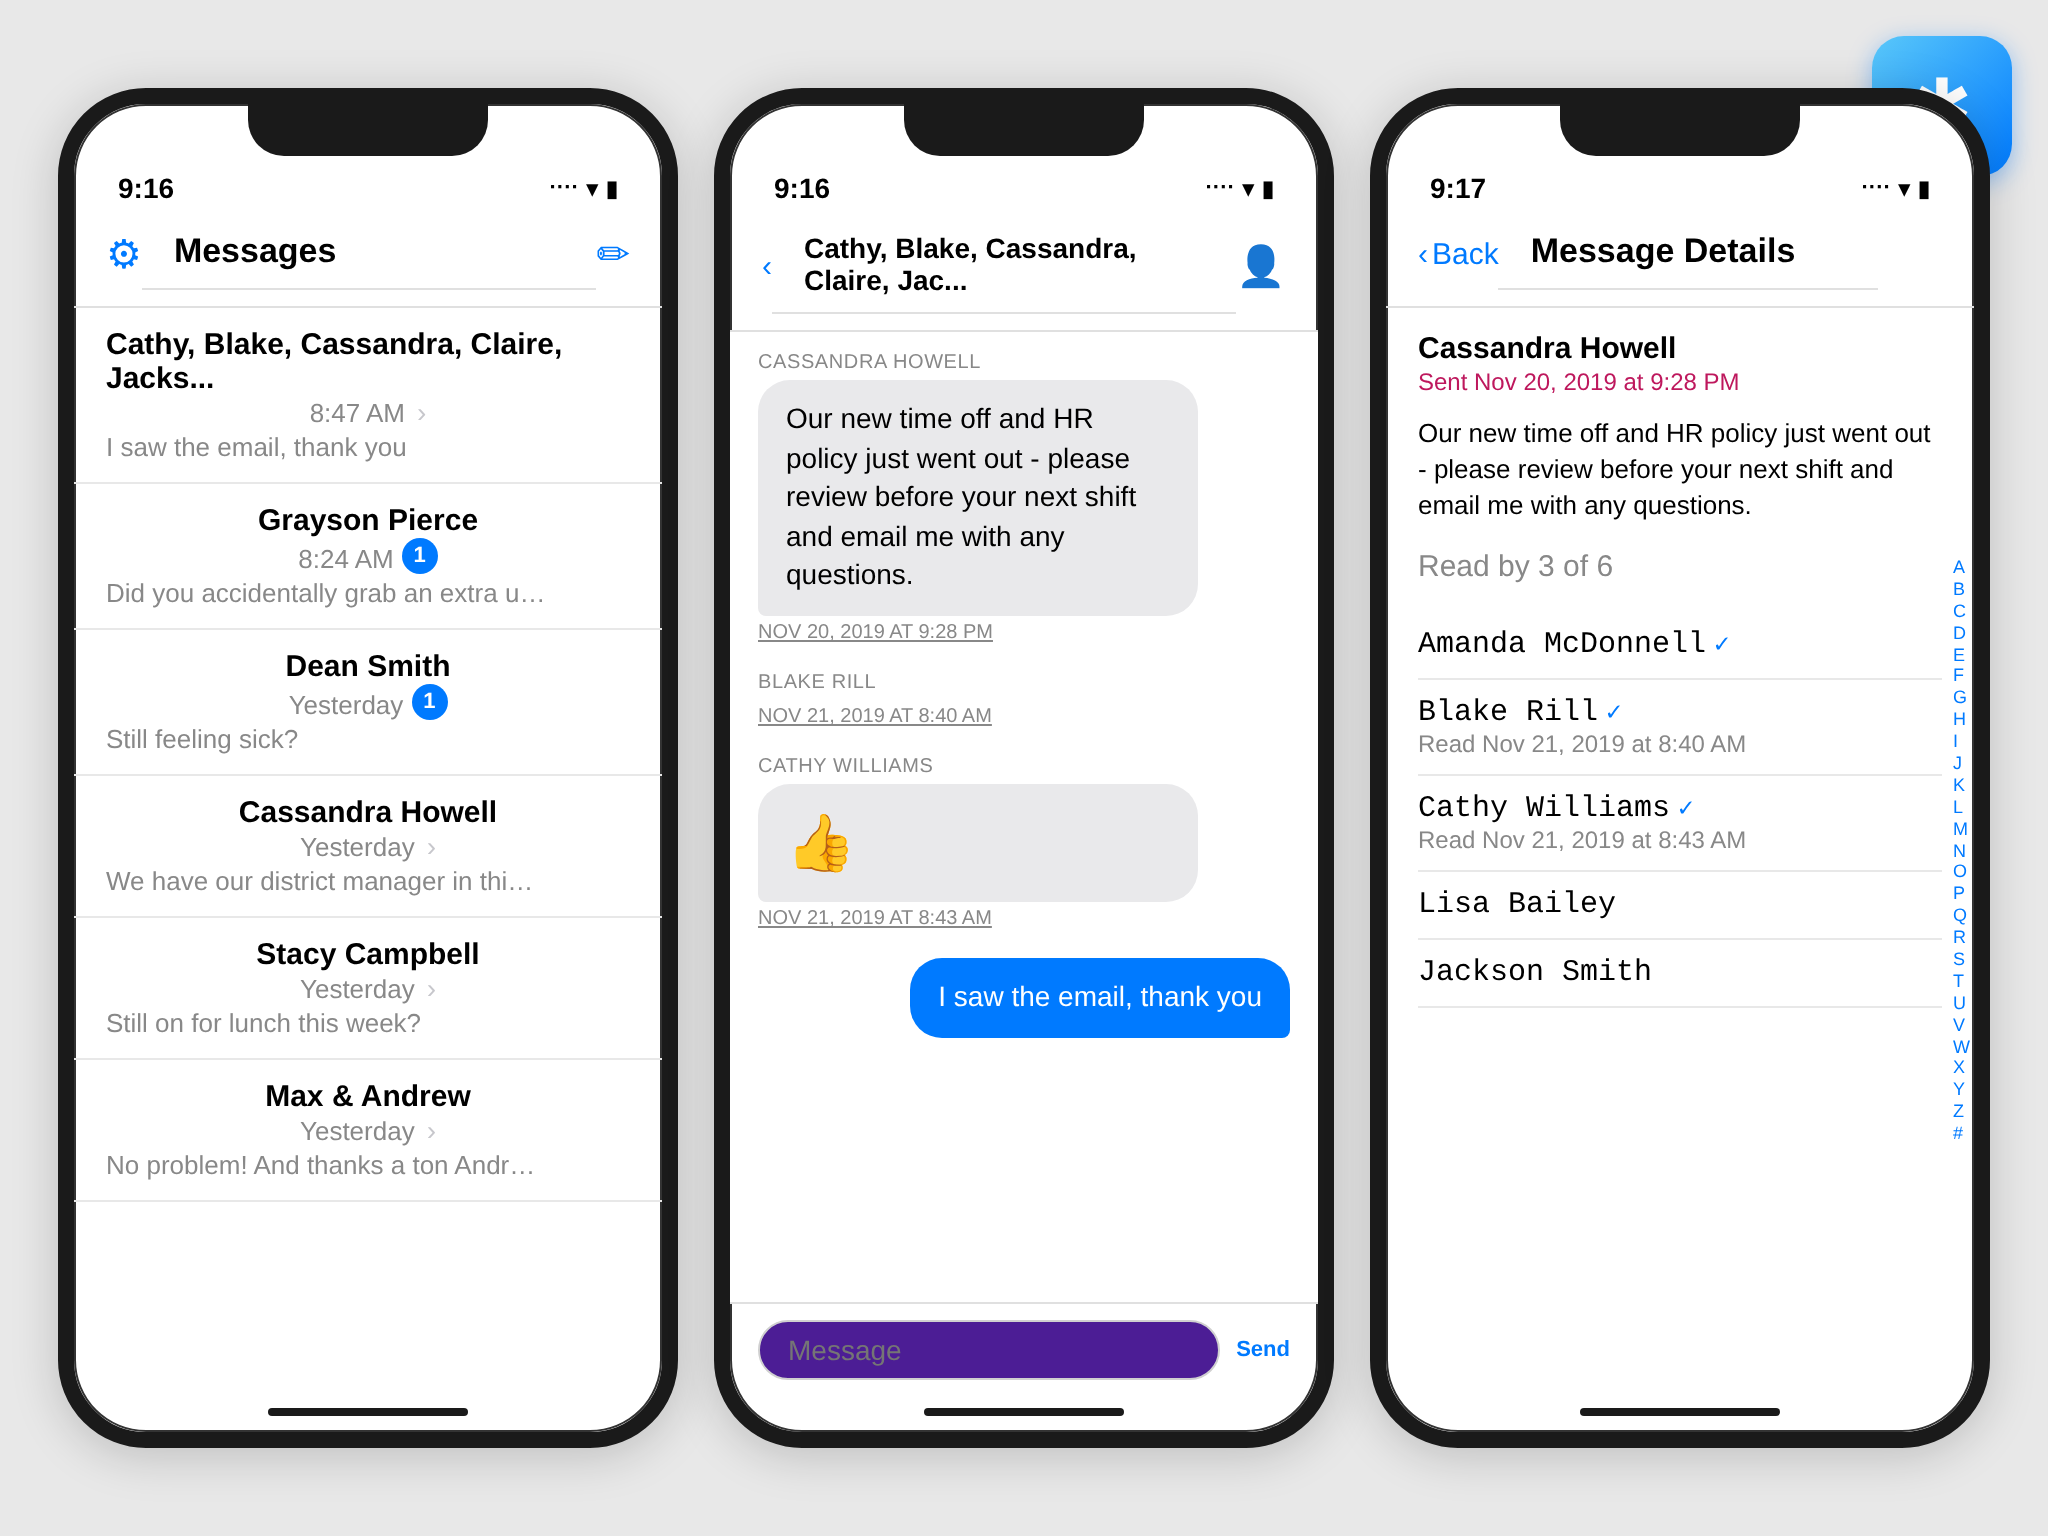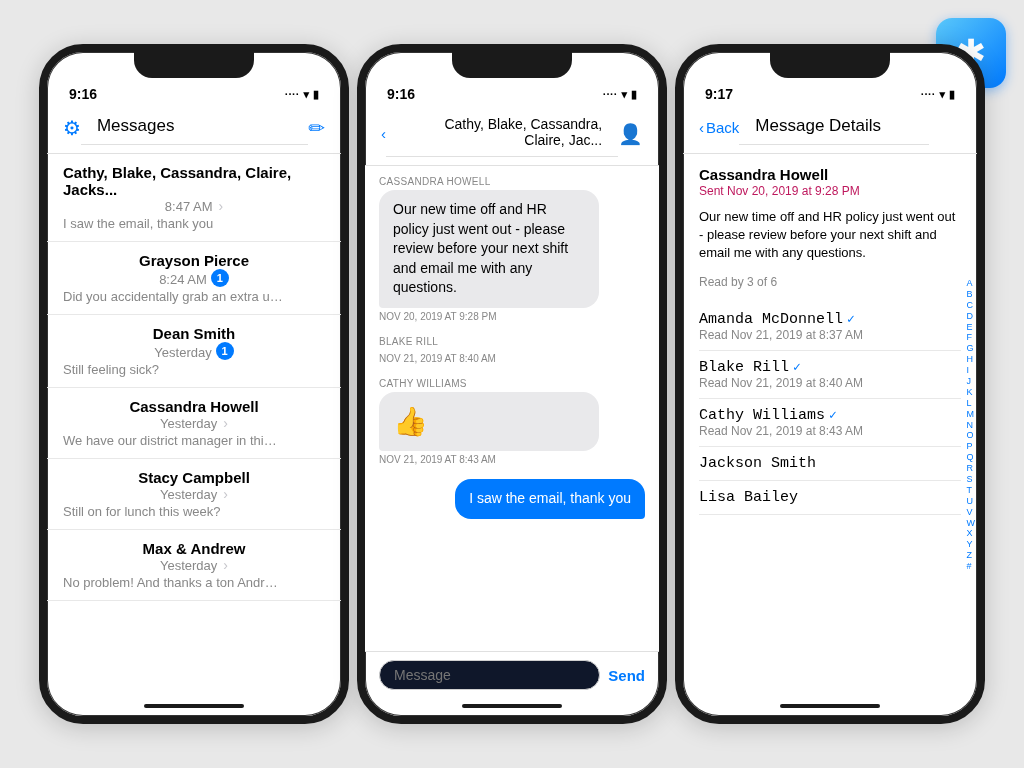--- a/index.html
+++ b/index.html
@@ -9,21 +9,21 @@
       align-items: center;
       justify-content: center;
       min-height: 768px;
       width: 1024px;
       font-family: -apple-system, BlinkMacSystemFont, 'Helvetica Neue', sans-serif;
       position: relative;
     }
 
     .phones-container {
       display: flex;
-      gap: 8px;
+      gap: 18px;
       align-items: center;
       padding: 20px;
     }
 
     
     .phone {
       width: 310px;
       height: 680px;
       background: #fff;
       border-radius: 44px;
@@ -91,22 +91,22 @@
       display: flex;
       align-items: center;
       justify-content: space-between;
       padding: 6px 16px 8px;
       border-bottom: 1px solid #e0e0e0;
       flex-shrink: 0;
     }
 
     .nav-bar .title {
       font-size: 17px;
-      font-weight: 400;
-      text-align: right;
+      font-weight: 700;
+      text-align: left;
       flex: 1;
     }
 
     
     .messages-list {
       flex: 1;
       overflow-y: auto;
     }
 
     .message-item {
@@ -204,20 +204,21 @@
       color: #fff;
       max-width: 220px;
       line-height: 1.4;
       align-self: flex-end;
     }
 
     .chat-timestamp {
       font-size: 10px;
       color: #888;
       margin-top: 3px;
+      text-decoration: underline;
     }
 
     .chat-timestamp-sent {
       font-size: 10px;
       color: rgba(255,255,255,0.8);
       margin-top: 3px;
       text-align: right;
     }
 
     .chat-message-block {
@@ -238,27 +239,27 @@
       flex-shrink: 0;
     }
 
     .message-input {
       flex: 1;
       border: 1px solid #d0d0d0;
       border-radius: 18px;
       padding: 6px 14px;
       font-size: 14px;
       color: #888;
-      background: #0f172a;
+      background: #4c1d95;
       outline: none;
     }
 
     .send-btn {
       color: #007aff;
-      font-size: 15px;
+      font-size: 11px;
       font-weight: 600;
       background: none;
       border: none;
       cursor: pointer;
     }
 
     
     .details-content {
       flex: 1;
       overflow-y: auto;
@@ -280,21 +281,21 @@
     }
 
     .detail-message-text {
       font-size: 13px;
       color: #000;
       line-height: 1.4;
       margin-bottom: 12px;
     }
 
     .detail-read-count {
-      font-size: 12px;
+      font-size: 15px;
       color: #888;
       margin-bottom: 14px;
     }
 
     .detail-recipient {
       display: flex;
       flex-direction: column;
       padding: 8px 0;
       border-bottom: 1px solid #e8e8e8;
     }
@@ -517,41 +518,40 @@
         <span style="width:32px;"></span>
       </div>
       <div class="details-content">
         <div class="detail-sender">Cassandra Howell</div>
         <div class="detail-sent-time">Sent Nov 20, 2019 at 9:28 PM</div>
         <div class="detail-message-text">Our new time off and HR policy just went out - please review before your next shift and email me with any questions.</div>
         <div class="detail-read-count">Read by 3 of 6</div>
 
         <div class="detail-recipient">
           <div class="detail-recipient-name">Amanda McDonnell <span class="checkmark">✓</span></div>
-          <div class="detail-read-time">Read Nov 21, 2019 at 8:37 AM</div>
         </div>
 
         <div class="detail-recipient">
           <div class="detail-recipient-name">Blake Rill <span class="checkmark">✓</span></div>
           <div class="detail-read-time">Read Nov 21, 2019 at 8:40 AM</div>
         </div>
 
         <div class="detail-recipient">
           <div class="detail-recipient-name">Cathy Williams <span class="checkmark">✓</span></div>
           <div class="detail-read-time">Read Nov 21, 2019 at 8:43 AM</div>
         </div>
 
 
         <div class="detail-recipient">
+          <div class="detail-recipient-name">Lisa Bailey</div>
+          <div class="detail-read-time"></div>
+        </div>
+
+        <div class="detail-recipient">
           <div class="detail-recipient-name">Jackson  Smith</div>
-          <div class="detail-read-time"></div>
-        </div>
-
-        <div class="detail-recipient">
-          <div class="detail-recipient-name">Lisa Bailey</div>
           <div class="detail-read-time"></div>
         </div>
 
         <div class="alphabet-index">
           <span>A</span>
             <span>B</span>
             <span>C</span>
           <span>D</span>
             <span>E</span>
             <span>F</span>

